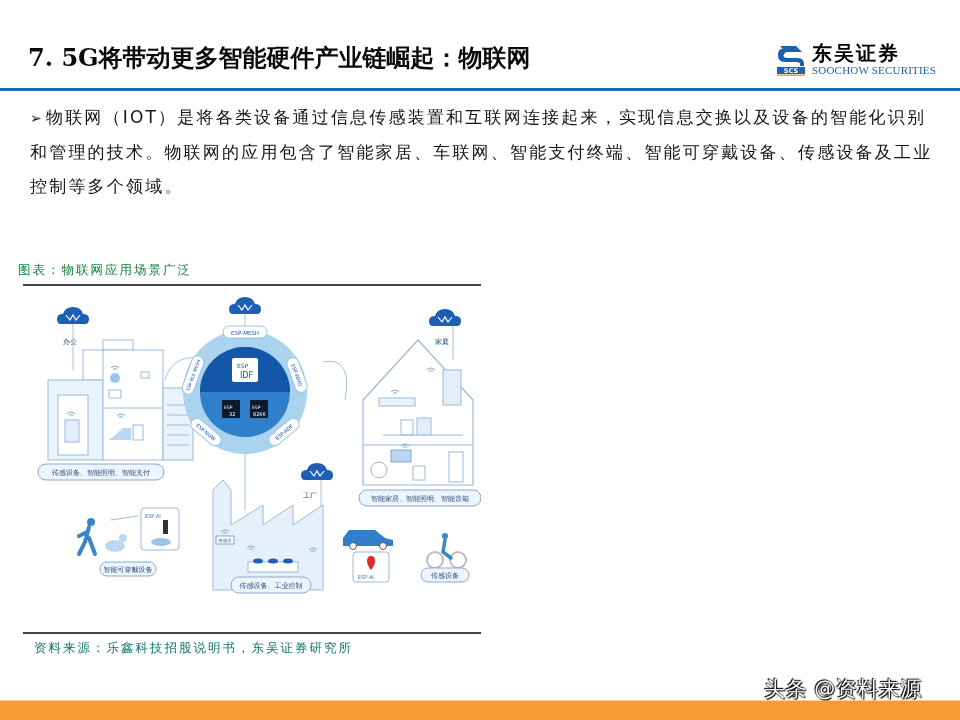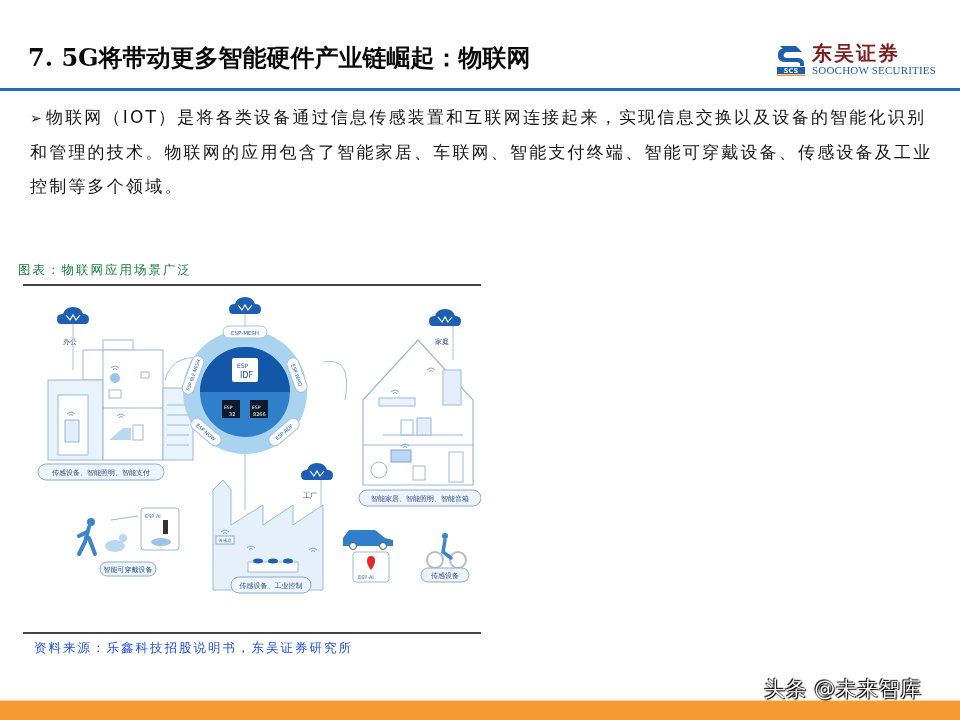--- a/index.html
+++ b/index.html
@@ -1,28 +1,28 @@
 <!DOCTYPE html>
 <html><head>
 <meta charset="utf-8">
 <style>
   html,body{margin:0;padding:0;}
   body{width:960px;height:720px;position:relative;background:#fff;overflow:hidden;font-family:"DejaVu Sans",sans-serif;color:#111;}
   .title{position:absolute;left:28px;top:42px;font-family:"DejaVu Serif",serif;font-weight:bold;font-size:24px;color:#0a0a0a;letter-spacing:0px;}
   .title-rule{position:absolute;left:0;top:88px;width:960px;height:3px;background:#1f6fb0;}
   .logo{position:absolute;left:776px;top:42px;width:160px;height:36px;}
   .logo-mark{position:absolute;left:0;top:0;width:30px;height:34px;}
-  .logo-cn{position:absolute;left:36px;top:-2px;font-size:20px;font-weight:bold;color:#7f1d1d;letter-spacing:2px;font-family:Liberation Sans, sans-serif;}
+  .logo-cn{position:absolute;left:36px;top:-2px;font-size:20px;font-weight:bold;color:#000000;letter-spacing:2px;font-family:Liberation Sans, sans-serif;}
   .logo-en{position:absolute;left:36px;top:22px;font-size:11px;color:#1e5fae;font-family:Liberation Serif, serif;letter-spacing:0.2px;white-space:nowrap;}
   .body-text{position:absolute;left:30px;top:100px;width:905px;font-size:17px;line-height:34px;color:#151515;letter-spacing:2.2px;font-family:"DejaVu Sans",sans-serif;}
   .bullet{display:inline-block;font-size:14px;margin-right:2px;}
   .fig-caption{position:absolute;left:18px;top:262px;font-size:12.5px;color:#15803d;letter-spacing:2px;font-family:"DejaVu Serif",serif;}
   .fig-rule-top{position:absolute;left:23px;top:284px;width:458px;height:1.5px;background:#444;}
   .fig-rule-bot{position:absolute;left:23px;top:632px;width:458px;height:1.5px;background:#444;}
-  .source{position:absolute;left:34px;top:640px;font-size:12.5px;color:#1d4ed8;letter-spacing:2px;font-family:Liberation Mono, monospace;}
+  .source{position:absolute;left:34px;top:640px;font-size:12.5px;color:#0f766e;letter-spacing:2px;font-family:Liberation Mono, monospace;}
   .diagram{position:absolute;left:23px;top:280px;width:458px;height:340px;}
   .watermark{position:absolute;left:764px;top:675px;font-size:21px;color:#fff;font-family:"DejaVu Sans",sans-serif;text-shadow:0 0 2px #000,1px 1px 1px #000,-1px -1px 1px #000;letter-spacing:0.5px;z-index:3;}
   .footer-bar{position:absolute;left:0;top:700px;width:960px;height:20px;background:#f89a32;border-top:1px solid #fbd39e;}
   .pill-text{font-size:7px;fill:#2a4a78;font-family:"DejaVu Sans",sans-serif;}
 </style>
 </head>
 <body>
 
 <div class="title">7. 5G将带动更多智能硬件产业链崛起：物联网</div>
 
@@ -194,14 +194,14 @@
       <text x="335" y="299" font-size="5" fill="#3a6fb8" font-family="DejaVu Sans, sans-serif">ESP-AI</text>
       <rect x="398" y="288" width="48" height="14" rx="7" fill="#eef4fb" stroke="#8aaad0" stroke-width="1"></rect>
       <text x="422" y="298" text-anchor="middle" class="pill-text">传感设备</text>
     </g>
   </svg>
 </div>
 
 <div class="fig-rule-bot"></div>
 <div class="source">资料来源：乐鑫科技招股说明书，东吴证券研究所</div>
 
-<div class="watermark">头条 @未来智库</div>
+<div class="watermark">头条 @资料来源</div>
 <div class="footer-bar"></div>
 
 </body></html>

